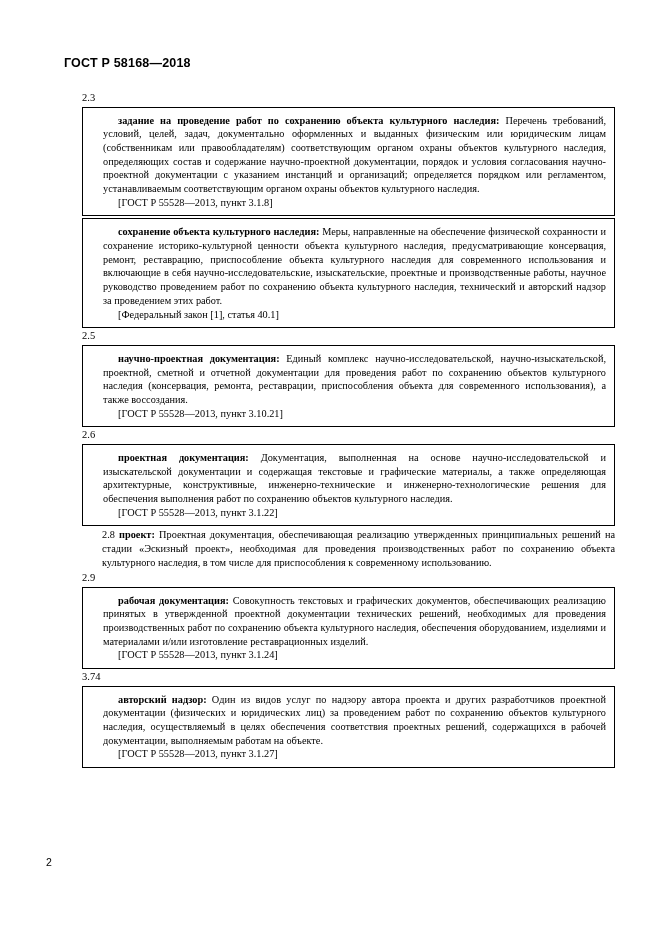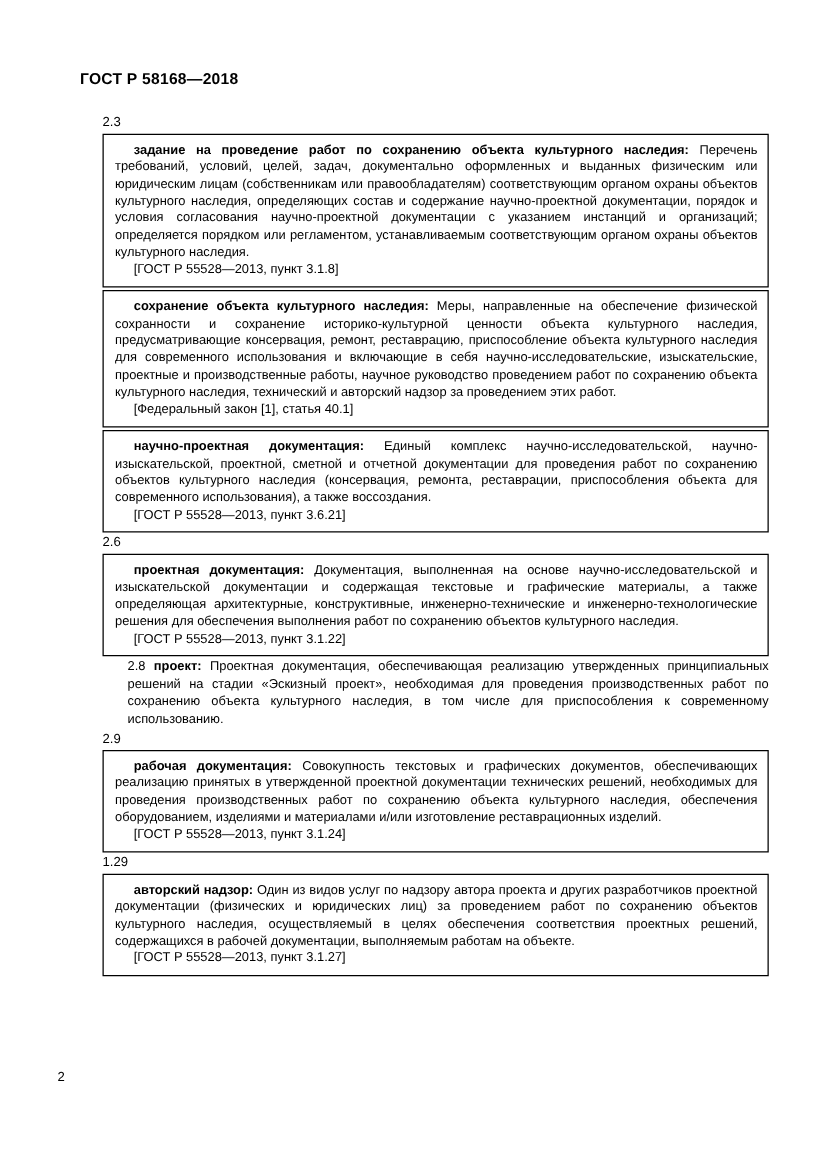--- a/index.html
+++ b/index.html
@@ -22,31 +22,32 @@
     padding: 56px 46px 0 46px;
   }
   .header {
     font-size: 12.5px;
     font-weight: bold;
     letter-spacing: 0.2px;
     margin: 0 0 22px 18px;
   }
   .clause {
     margin-bottom: 2px;
+    font-family: Liberation Serif, serif;
   }
   .clause-num {
     font-size: 10.5px;
     margin: 0 0 2px 36px;
     line-height: 1.2;
   }
   .box {
     border: 1px solid #000000;
     margin-left: 36px;
     margin-right: 0px;
-    padding: 6px 8px 6px 9px;
+    padding: 6px 8px 6px 20px;
     box-sizing: border-box;
   }
   .box p {
     margin: 0;
     font-size: 10.3px;
     line-height: 1.33;
     text-align: justify;
     text-justify: inter-word;
     hyphens: manual;
   }
@@ -96,23 +97,24 @@
   </div>
 
   <div class="clause">
     <div class="box">
       <p class="term-line"><span class="term">сохранение объекта культурного наследия:</span><span> Меры, направленные на обеспечение физической сохранности и сохранение историко-культурной ценности объекта культурного наследия, предусматривающие консервация, ремонт, реставрацию, приспособление объекта культурного наследия для современного использования и включающие в себя научно-исследовательские, изыскательские, проектные и производственные работы, научное руководство проведением работ по сохранению объекта культурного наследия, технический и авторский надзор за проведением этих работ.</span></p>
       <p class="src">[Федеральный закон [1], статья 40.1]</p>
     </div>
   </div>
 
   <div class="clause">
+    <div class="clause-num">2.5</div>
     <div class="box">
       <p class="term-line"><span class="term">научно-проектная документация:</span><span> Единый комплекс научно-исследовательской, научно-изыскательской, проектной, сметной и отчетной документации для проведения работ по сохранению объектов культурного наследия (консервация, ремонта, реставрации, приспособления объекта для современного использования), а также воссоздания.</span></p>
-      <p class="src">[ГОСТ Р 55528—2013, пункт 3.6.21]</p>
+      <p class="src">[ГОСТ Р 55528—2013, пункт 3.10.21]</p>
     </div>
   </div>
 
   <div class="clause">
     <div class="clause-num">2.6</div>
     <div class="box">
       <p class="term-line"><span class="term">проектная документация:</span><span> Документация, выполненная на основе научно-исследовательской и изыскательской документации и содержащая текстовые и графические материалы, а также определяющая архитектурные, конструктивные, инженерно-технические и инженерно-технологические решения для обеспечения выполнения работ по сохранению объектов культурного наследия.</span></p>
       <p class="src">[ГОСТ Р 55528—2013, пункт 3.1.22]</p>
     </div>
   </div>
@@ -124,21 +126,21 @@
 
   <div class="clause">
     <div class="clause-num">2.9</div>
     <div class="box">
       <p class="term-line"><span class="term">рабочая документация:</span><span> Совокупность текстовых и графических документов, обеспечивающих реализацию принятых в утвержденной проектной документации технических решений, необходимых для проведения производственных работ по сохранению объекта культурного наследия, обеспечения оборудованием, изделиями и материалами и/или изготовление реставрационных изделий.</span></p>
       <p class="src"> [ГОСТ Р 55528—2013, пункт 3.1.24]</p>
     </div>
   </div>
 
   <div class="clause">
-    <div class="clause-num">1.29</div>
+    <div class="clause-num">3.74</div>
     <div class="box">
       <p class="term-line"><span class="term">авторский надзор:</span><span> Один из видов услуг по надзору автора проекта и других разработчиков проектной документации (физических и юридических лиц) за проведением работ по сохранению объектов культурного наследия, осуществляемый в целях обеспечения соответствия проектных решений, содержащихся в рабочей документации, выполняемым работам на объекте.</span></p>
       <p class="src">[ГОСТ Р 55528—2013, пункт 3.1.27]</p>
     </div>
   </div>
 
   <div class="pagenum">2</div>
 
 </div>
 

